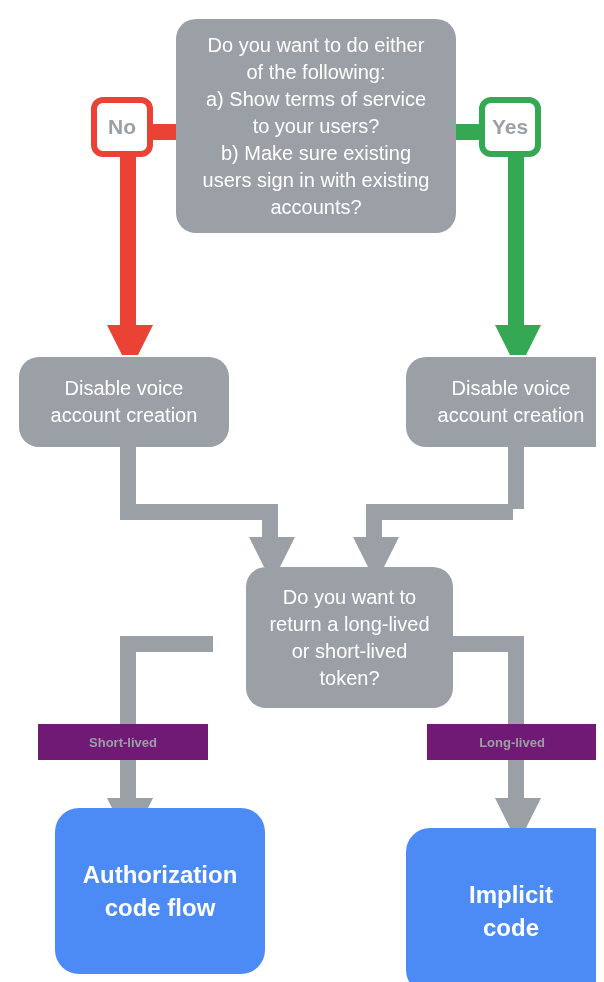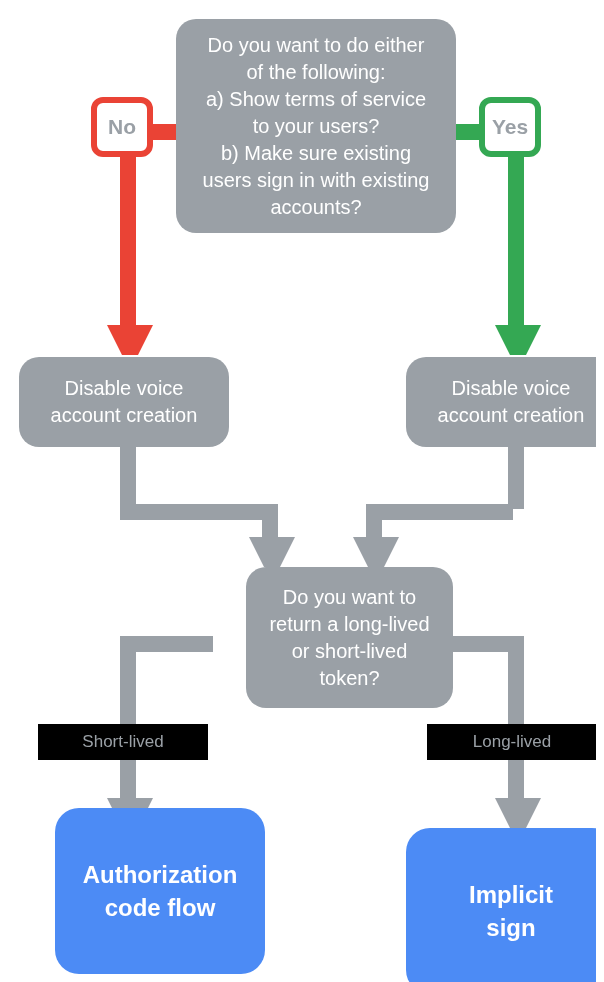--- a/index.html
+++ b/index.html
@@ -55,24 +55,24 @@
     border-radius: 12px;
     font-size: 21px;
     font-weight: 600;
     z-index: 3;
   }
   .edge-label {
     position: absolute;
     display: flex;
     align-items: center;
     justify-content: center;
-    background: #000000;
+    background: #701a75;
     color: var(--muted-text);
-    font-size: 17px;
-    font-weight: 400;
+    font-size: 13px;
+    font-weight: 700;
     z-index: 3;
   }
 
   
   .line { position: absolute; z-index: 1; }
   .line.gray  { background: var(--gray); }
   .line.red   { background: var(--red); }
   .line.green { background: var(--green); }
 
   .arrow {
@@ -198,16 +198,16 @@
   <div class="edge-label long-label">
     <span>Long-lived</span>
   </div>
 
   <div class="node blue-box auth-box">
     <span>Authorization
 code flow</span>
   </div>
   <div class="node blue-box implicit-box">
     <span>Implicit
-sign</span>
+code</span>
   </div>
 
 </div>
 
 </body></html>

